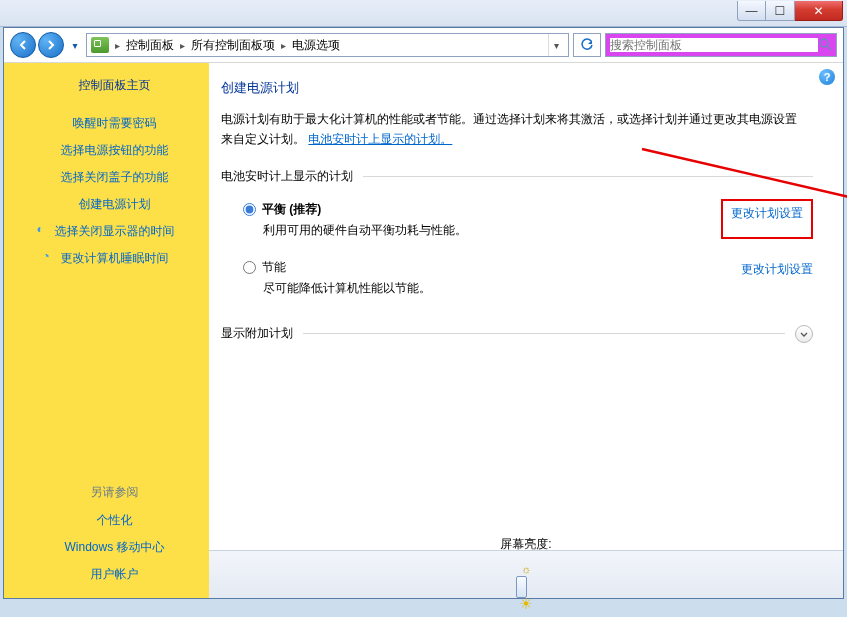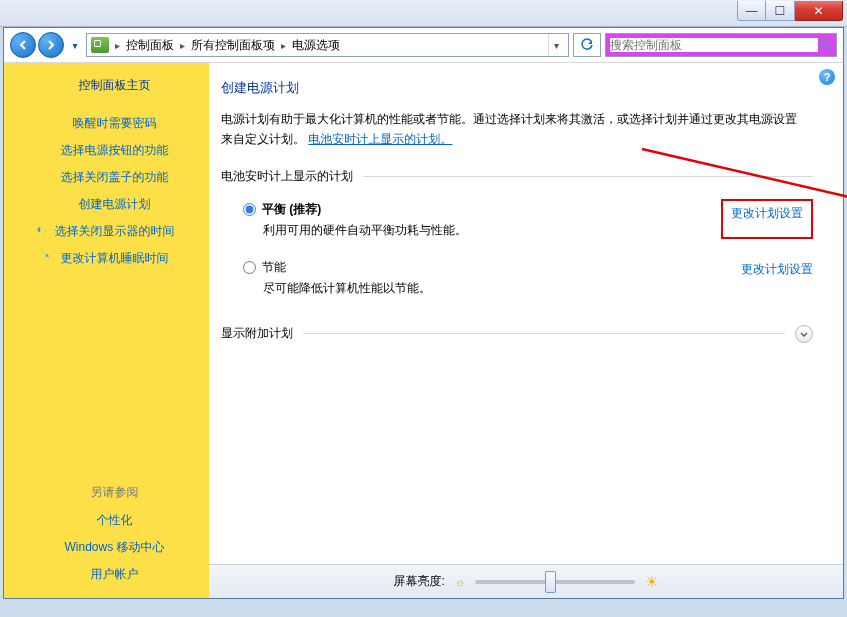--- a/index.html
+++ b/index.html
@@ -55,21 +55,21 @@
 .plan input[type=radio] { accent-color:#3a7dd8; }
 .plan .pname { font-weight:bold; }
 .plan .pdesc { color:#000; padding-left:20px; }
 .plan .change { color:#0066cc; cursor:pointer; white-space:nowrap; padding-top:2px; }
 .highlight-box { border:2px solid #e60000; padding:4px 8px; margin-top:-2px; }
 
 .expander { margin-top:18px; display:flex; align-items:center; }
 .expander .line { flex:1; height:1px; background:#d8d8d8; margin:0 10px; }
 .expander .chev { width:18px; height:18px; border:1px solid #b8b8b8; border-radius:50%; background:linear-gradient(#fff,#ececec); display:flex; align-items:center; justify-content:center; font-size:10px; color:#555; }
 
-.brightness-bar { position:absolute; left:0; right:0; bottom:0; height:34px; background:linear-gradient(#f2f5fa,#e4eaf3); border-top:1px solid #c8d2e0; display:flex; align-items:center; justify-content:center; gap:10px; }
+.brightness-bar { position:absolute; left:0; right:0; bottom:0; height:48px; background:linear-gradient(#f2f5fa,#e4eaf3); border-top:1px solid #c8d2e0; display:flex; align-items:center; justify-content:center; gap:10px;flex-direction:column; }
 .slider-track { position:relative; width:160px; height:4px; background:#c2c2c2; border-radius:2px; }
 .slider-thumb { position:absolute; top:-9px; left:70px; width:11px; height:22px; background:linear-gradient(#f8fbff,#d7e4f4); border:1px solid #7a99c2; border-radius:2px; }
 .sun-small { color:#c9a200; font-size:11px; }
 .sun-big { color:#e6b800; font-size:15px; }
 
 
 .arrow-svg { position:absolute; left:425px; top:78px; pointer-events:none; }
 
 .icon-shield::before { content:"◐"; color:#3a9be8; font-size:12px; }
 .icon-clock::before { content:"◔"; color:#3a9be8; font-size:12px; }

